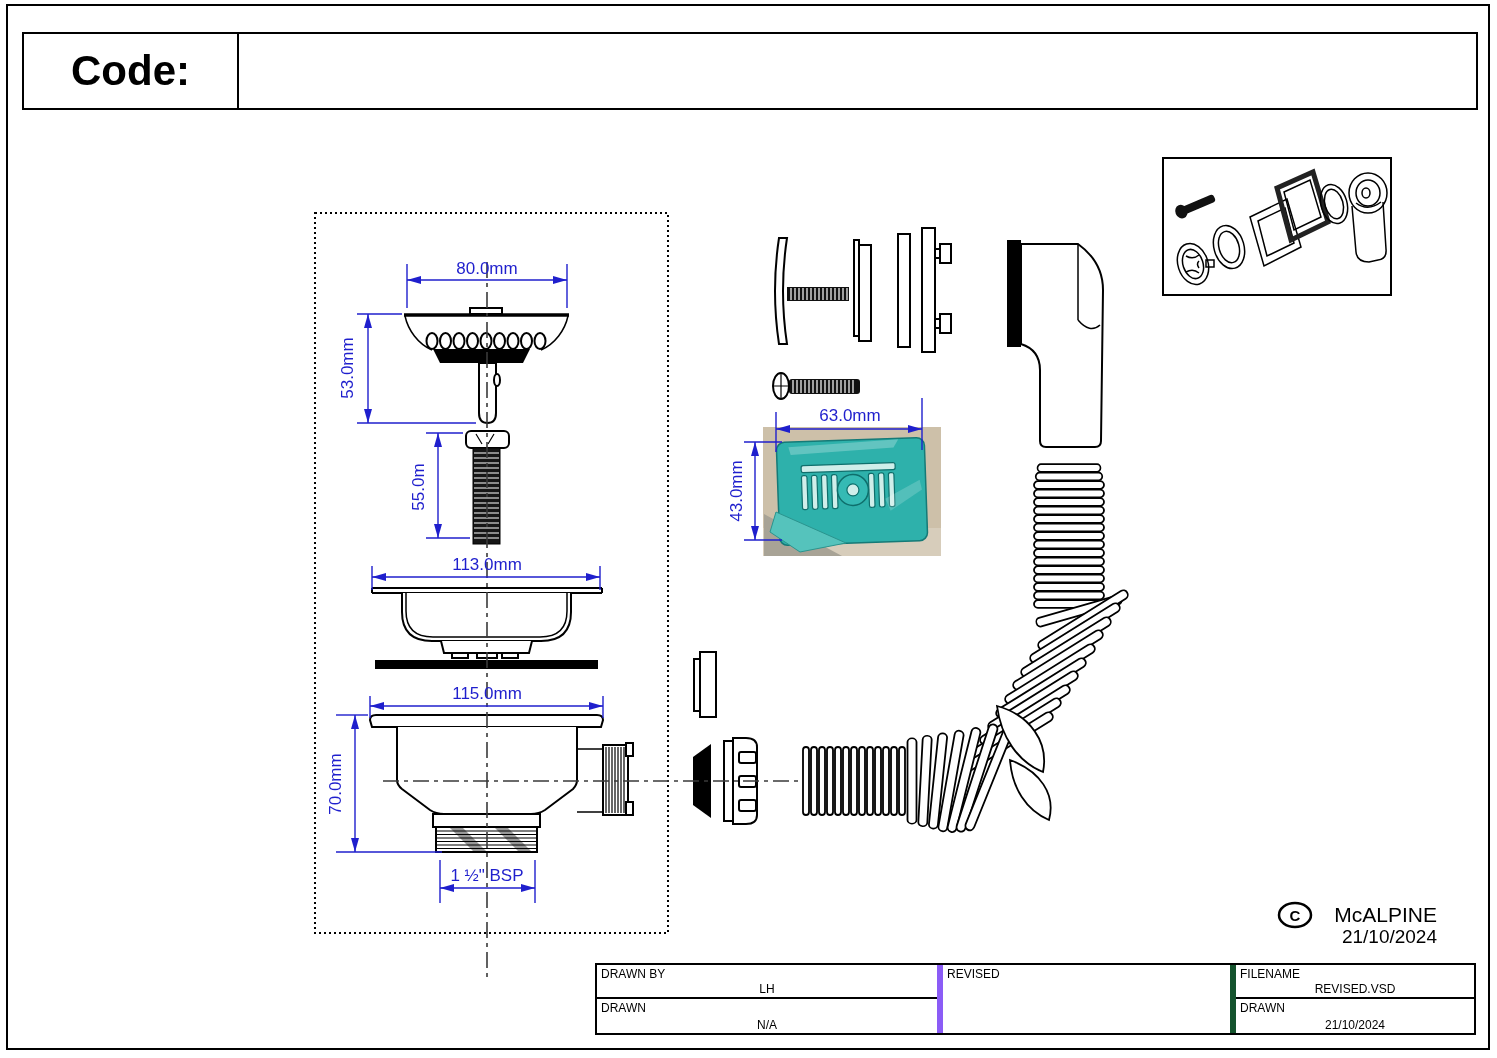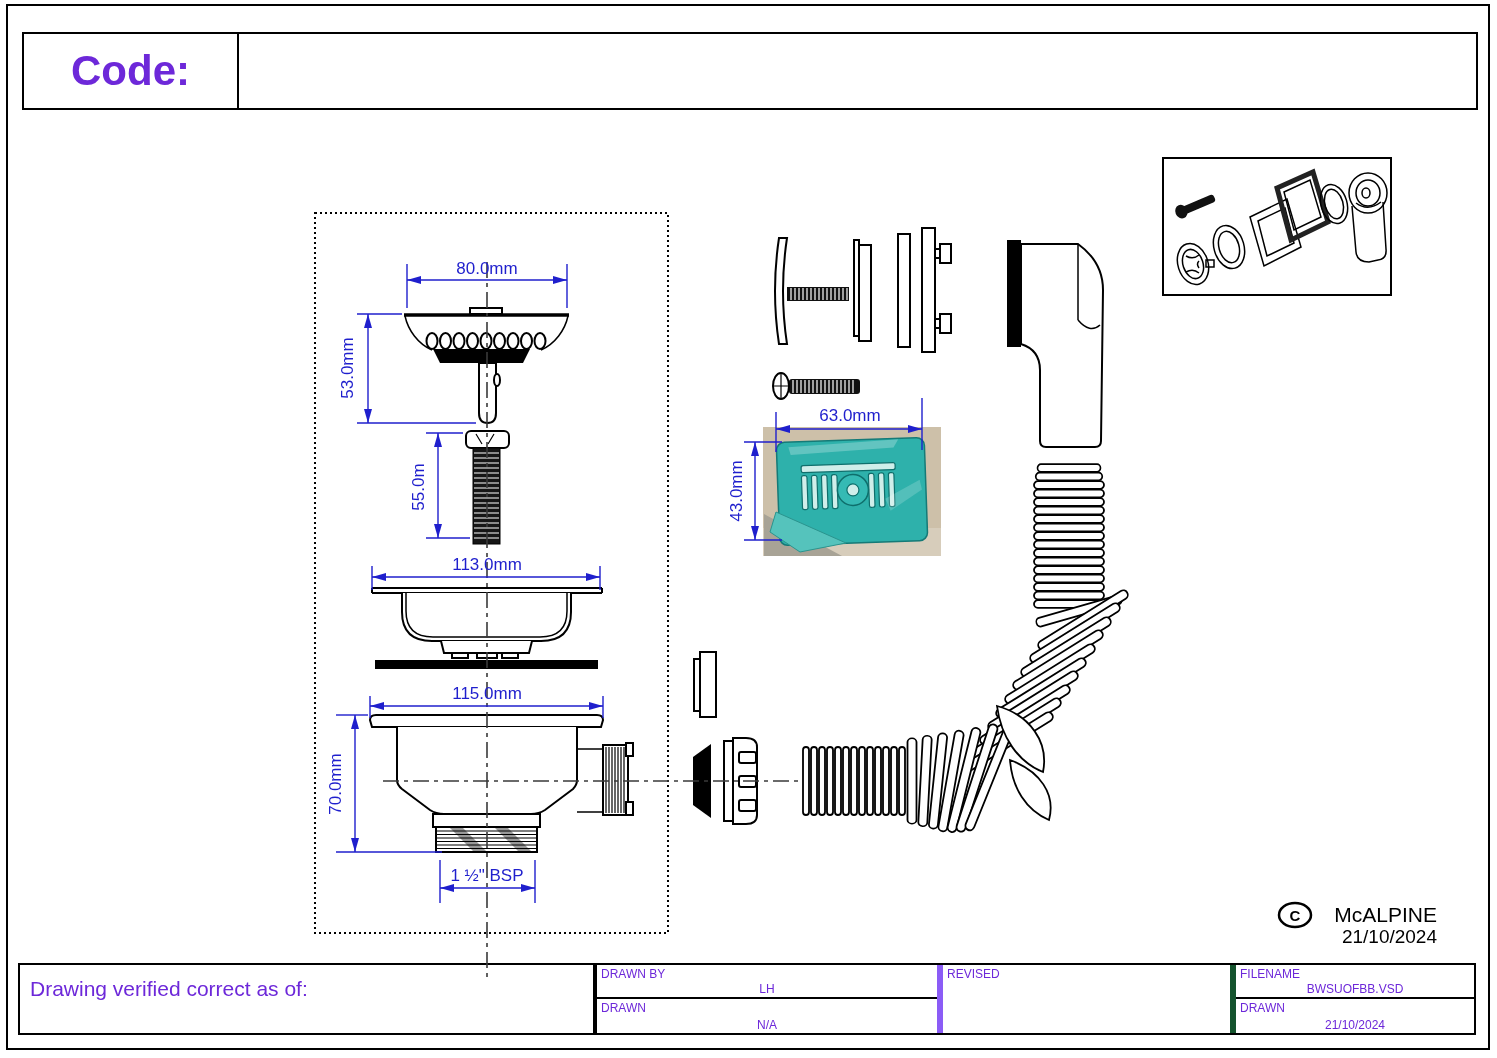--- a/index.html
+++ b/index.html
@@ -1,17 +1,17 @@
 <!DOCTYPE html>
 <html><head>
 <meta charset="utf-8">
 <style>
   html,body{margin:0;padding:0;background:#e8e8e8;}
   .sheet{position:relative;width:1497px;height:1058px;background:#fff;overflow:hidden;
-         font-family:"Liberation Sans",sans-serif;color:#6d28d9;}
+         font-family:"Liberation Sans",sans-serif;color:#000000;}
   .outer-border{position:absolute;left:6px;top:4px;right:7px;bottom:8px;border:2px solid #000;}
   .title-bar{position:absolute;left:22px;top:32px;width:1456px;height:78px;border:2px solid #000;
              display:flex;box-sizing:border-box;background:#fff;}
   .code-cell{width:213px;border-right:2px solid #000;display:flex;align-items:center;justify-content:center;
              font-size:42px;font-weight:bold;}
   .code-value{flex:1;display:flex;align-items:center;justify-content:center;
               font-size:58px;font-weight:bold;letter-spacing:2px;}
   .verified-box{position:absolute;left:18px;top:963px;width:577px;height:72px;border:2px solid #000;
                 box-sizing:border-box;font-size:21px;padding:12px 0 0 10px;background:#fff;}
   .info-table{position:absolute;left:595px;top:963px;width:881px;height:72px;border:2px solid #000;
@@ -38,42 +38,39 @@
 </head>
 <body>
 
 <div class="sheet">
   <div class="outer-border"></div>
 
   <div class="title-bar">
     <div class="code-cell">Code:</div>
   </div>
 
-  <div class="verified-box">
-    <span>Drawing verified  correct as of:</span>
-  </div>
 
   <div class="info-table">
     <div class="it-col it-col1">
       <div class="it-row top">
         <span class="it-lbl">DRAWN BY</span>
         <span class="it-val">LH</span>
       </div>
       <div class="it-row">
         <span class="it-lbl">DRAWN</span>
         <span class="it-val">N/A</span>
       </div>
     </div>
     <div class="it-col it-col2">
       <span class="it-lbl">REVISED</span>
     </div>
     <div class="it-col it-col3">
       <div class="it-row top">
         <span class="it-lbl">FILENAME</span>
-        <span class="it-val">BWSUOFBB.VSD</span>
+        <span class="it-val">REVISED.VSD</span>
       </div>
       <div class="it-row">
         <span class="it-lbl">DRAWN</span>
         <span class="it-val">21/10/2024</span>
       </div>
     </div>
   </div>
 
   <svg class="drawing" viewBox="0 0 1497 1058">
     <defs>

